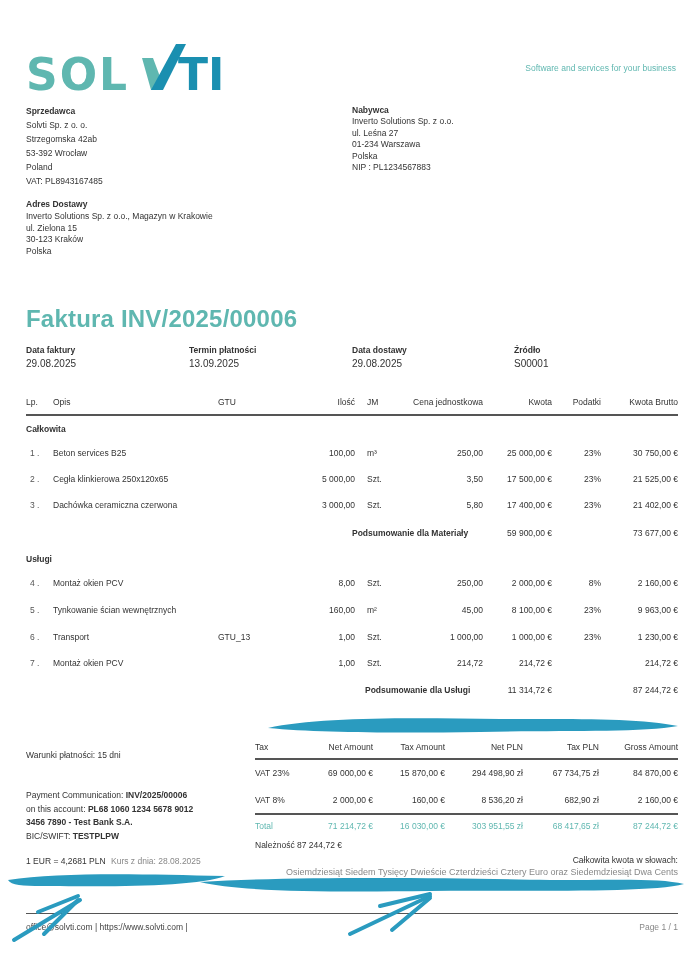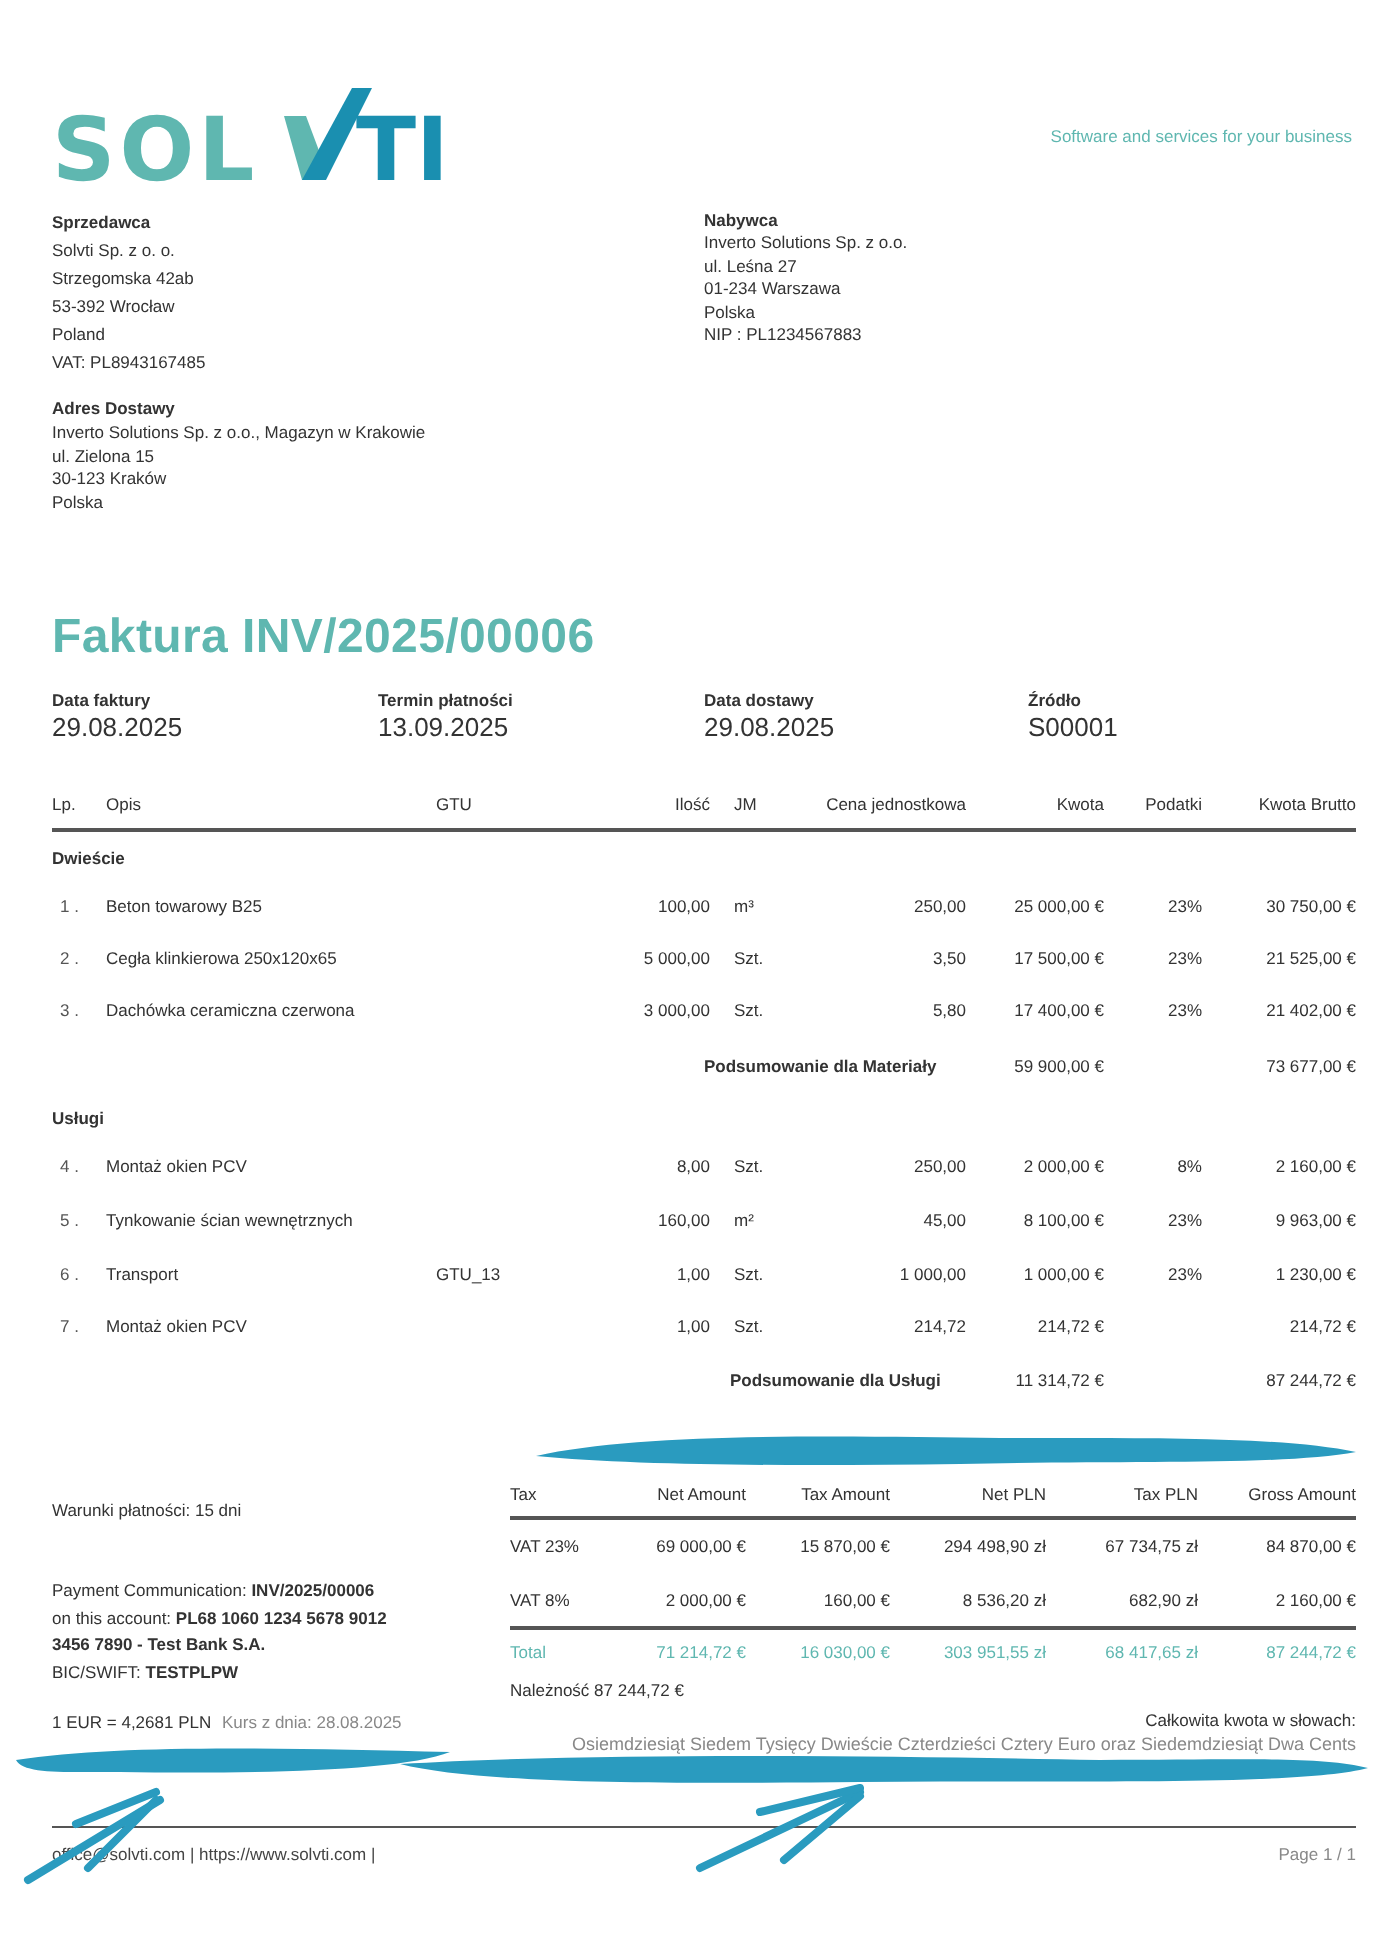--- a/index.html
+++ b/index.html
@@ -21,21 +21,21 @@
   .buyer .block-title { line-height: 12px; }
   .buyer .addr-line { line-height: 11.5px; }
   .delivery { left: 26px; top: 197px; }
   .delivery .block-title { line-height: 14px; }
   .delivery .addr-line { line-height: 11.5px; }
 
   .invoice-title { left: 26px; top: 305px; font-size: 24px; color: #5fb7b0; font-weight: bold; letter-spacing: 0.2px; }
 
   .meta { top: 343px; }
   .meta .lbl { font-weight: bold; font-size: 8.5px; line-height: 14px; }
-  .meta .val { font-size: 13px; line-height: 14px; }
+  .meta .val { font-size: 10px; line-height: 14px; }
 
   
   .th { top: 397px; font-size: 8.5px; color: #333; }
   .rule { background: #555; height: 1.5px; }
   .thin-rule { background: #888; height: 1px; }
   .section { font-weight: bold; font-size: 8.5px; }
   .cell { font-size: 8.5px; color: #333; white-space: nowrap; }
   .r { text-align: right; }
   .b { font-weight: bold; }
 
@@ -111,26 +111,26 @@
   <div class="abs th cell" style="left:53px">Opis</div>
   <div class="abs th cell" style="left:218px">GTU</div>
   <div class="abs th cell r" style="left:300px;width:55px">Ilość</div>
   <div class="abs th cell" style="left:367px">JM</div>
   <div class="abs th cell r" style="left:400px;width:83px">Cena jednostkowa</div>
   <div class="abs th cell r" style="left:500px;width:52px">Kwota</div>
   <div class="abs th cell r" style="left:560px;width:41px">Podatki</div>
   <div class="abs th cell r" style="left:610px;width:68px">Kwota Brutto</div>
   <div class="abs rule" style="left:26px;top:414px;width:652px"></div>
 
-  <div class="abs section" style="left:26px;top:424px">Dwieście</div>
+  <div class="abs section" style="left:26px;top:424px">Całkowita</div>
 
   <div id="rows-s0">
       <div class="" style="">
         <div class="abs cell" style="left:30px;top:448px;color:#555">1 .</div>
-        <div class="abs cell" style="left:53px;top:448px">Beton towarowy B25</div>
+        <div class="abs cell" style="left:53px;top:448px">Beton services B25</div>
         <div class="abs cell" style="left:218px;top:448px"></div>
         <div class="abs cell r" style="left:290px;top:448px;width:65px">100,00</div>
         <div class="abs cell" style="left:367px;top:448px">m³</div>
         <div class="abs cell r" style="left:400px;top:448px;width:83px">250,00</div>
         <div class="abs cell r" style="left:490px;top:448px;width:62px">25 000,00 €</div>
         <div class="abs cell r" style="left:560px;top:448px;width:41px">23%</div>
         <div class="abs cell r" style="left:600px;top:448px;width:78px">30 750,00 €</div>
       </div>
       <div class="" style="">
         <div class="abs cell" style="left:30px;top:474px;color:#555">2 .</div>

